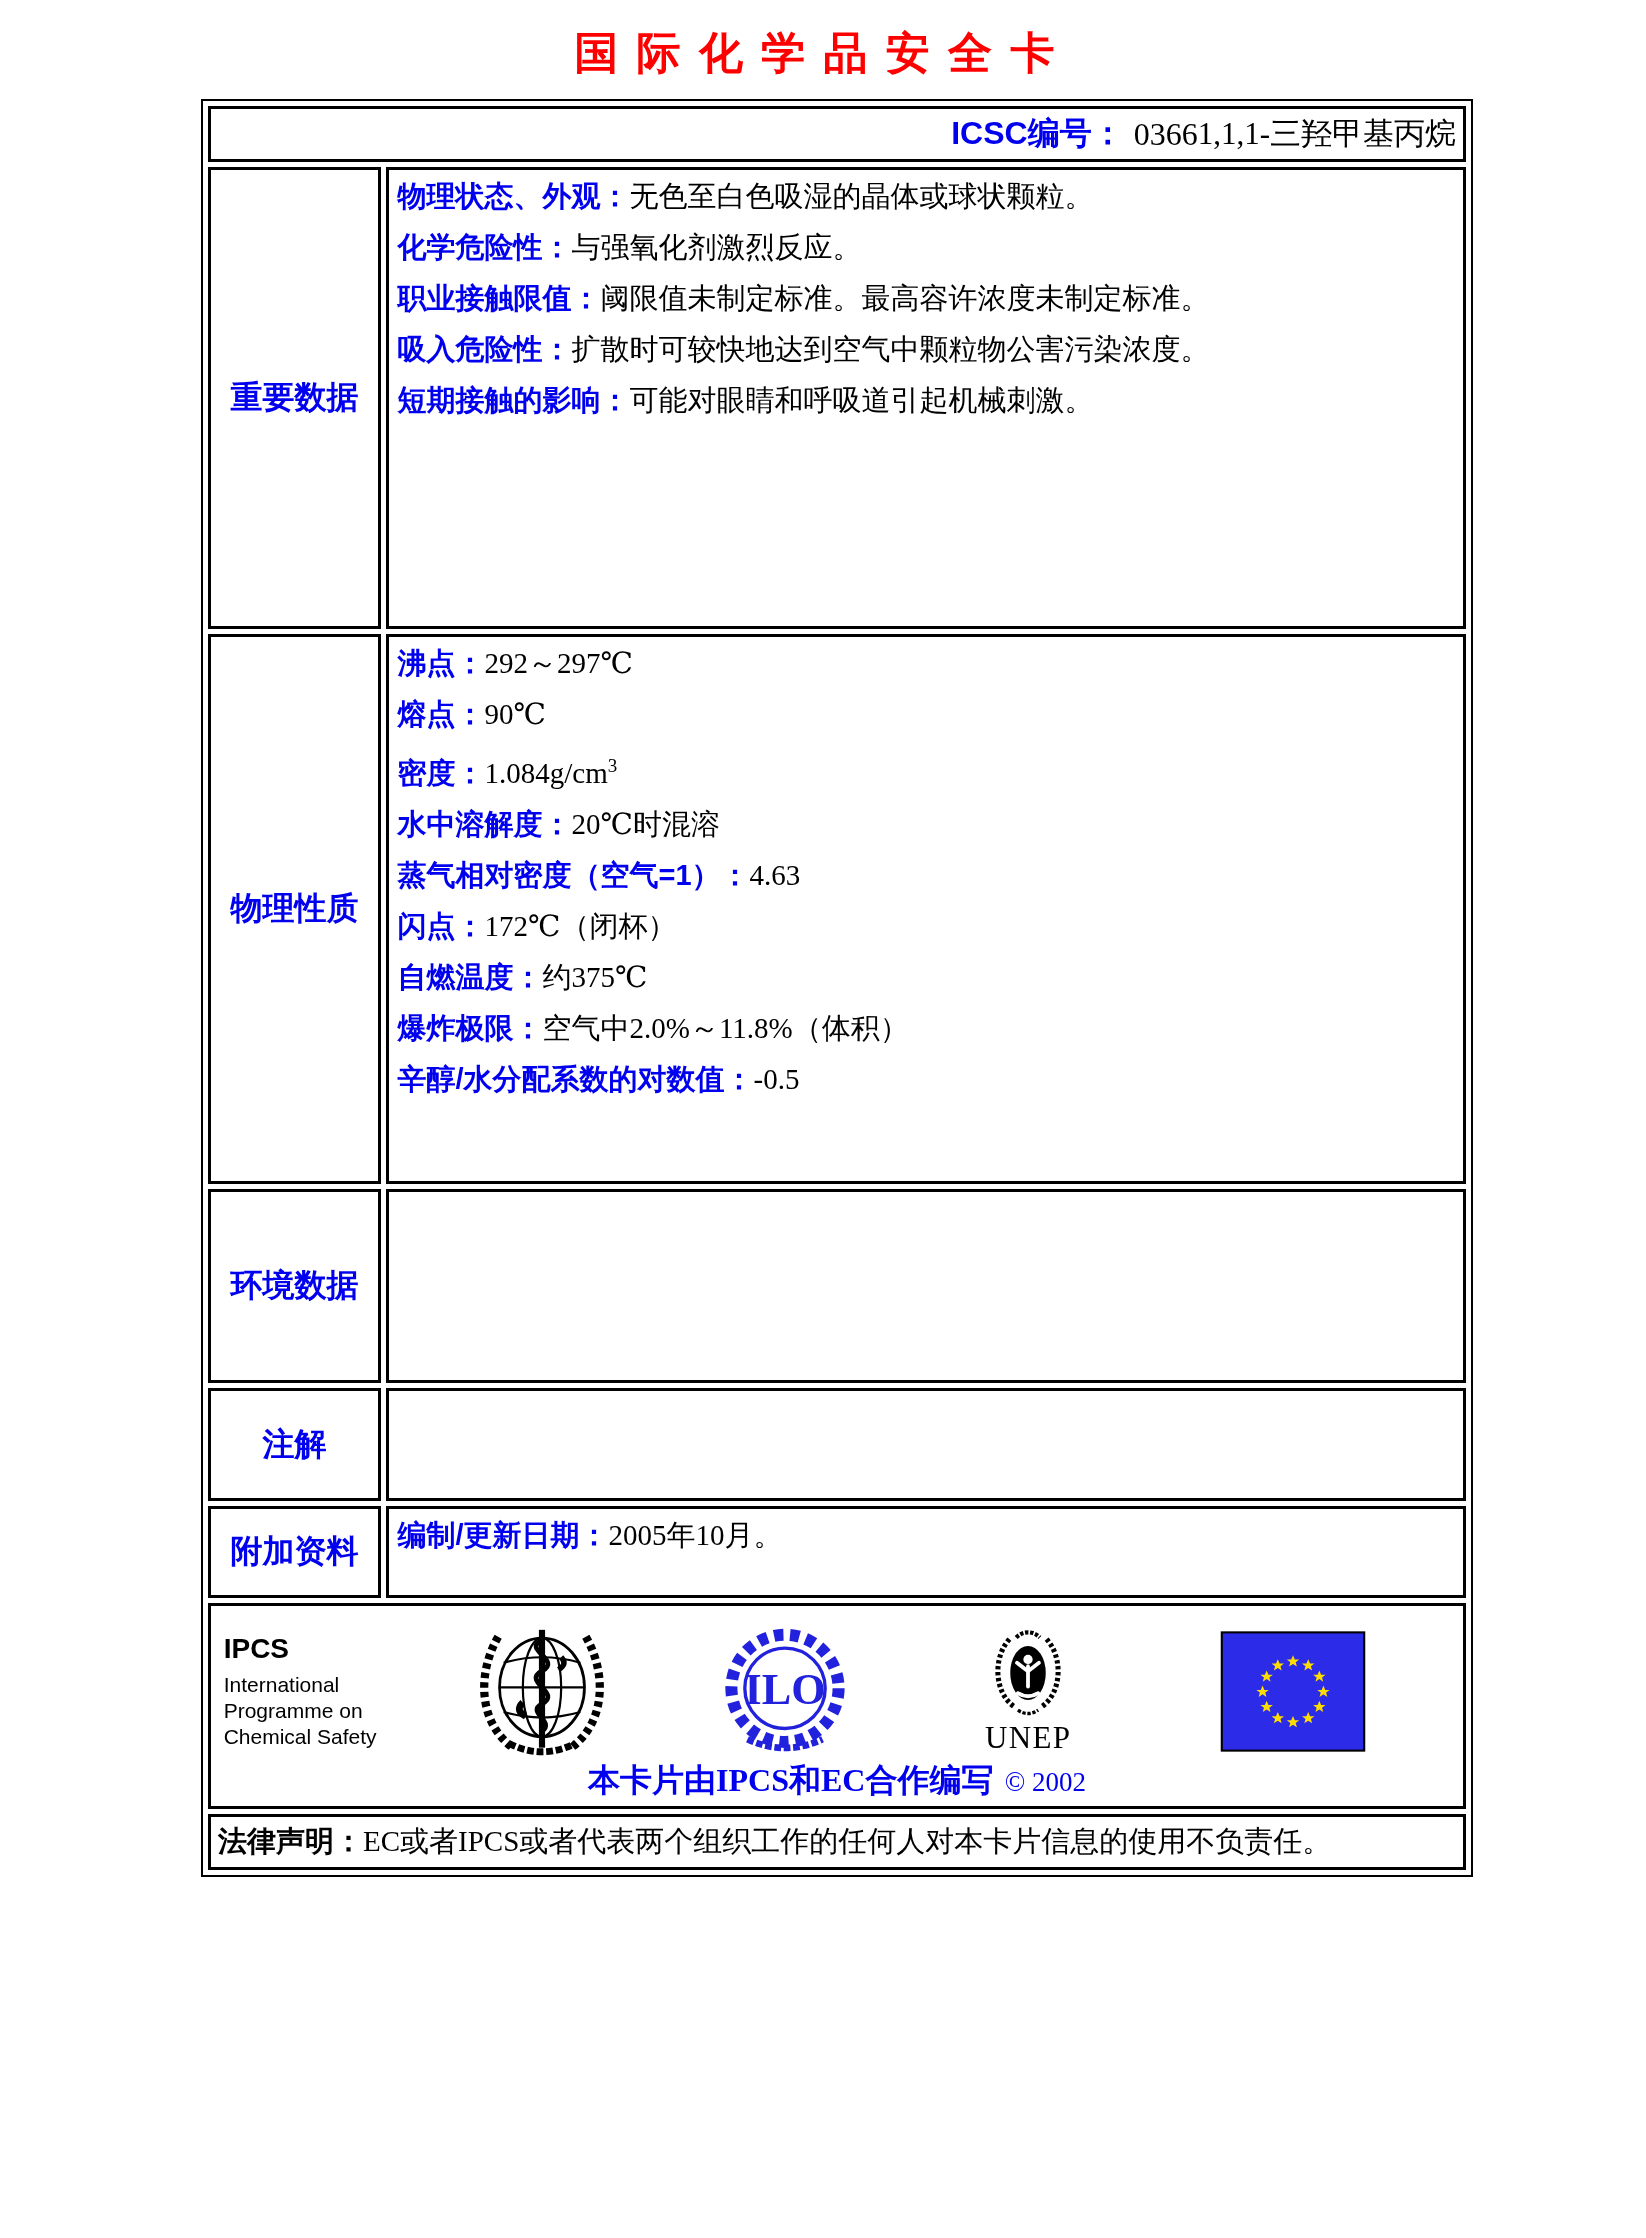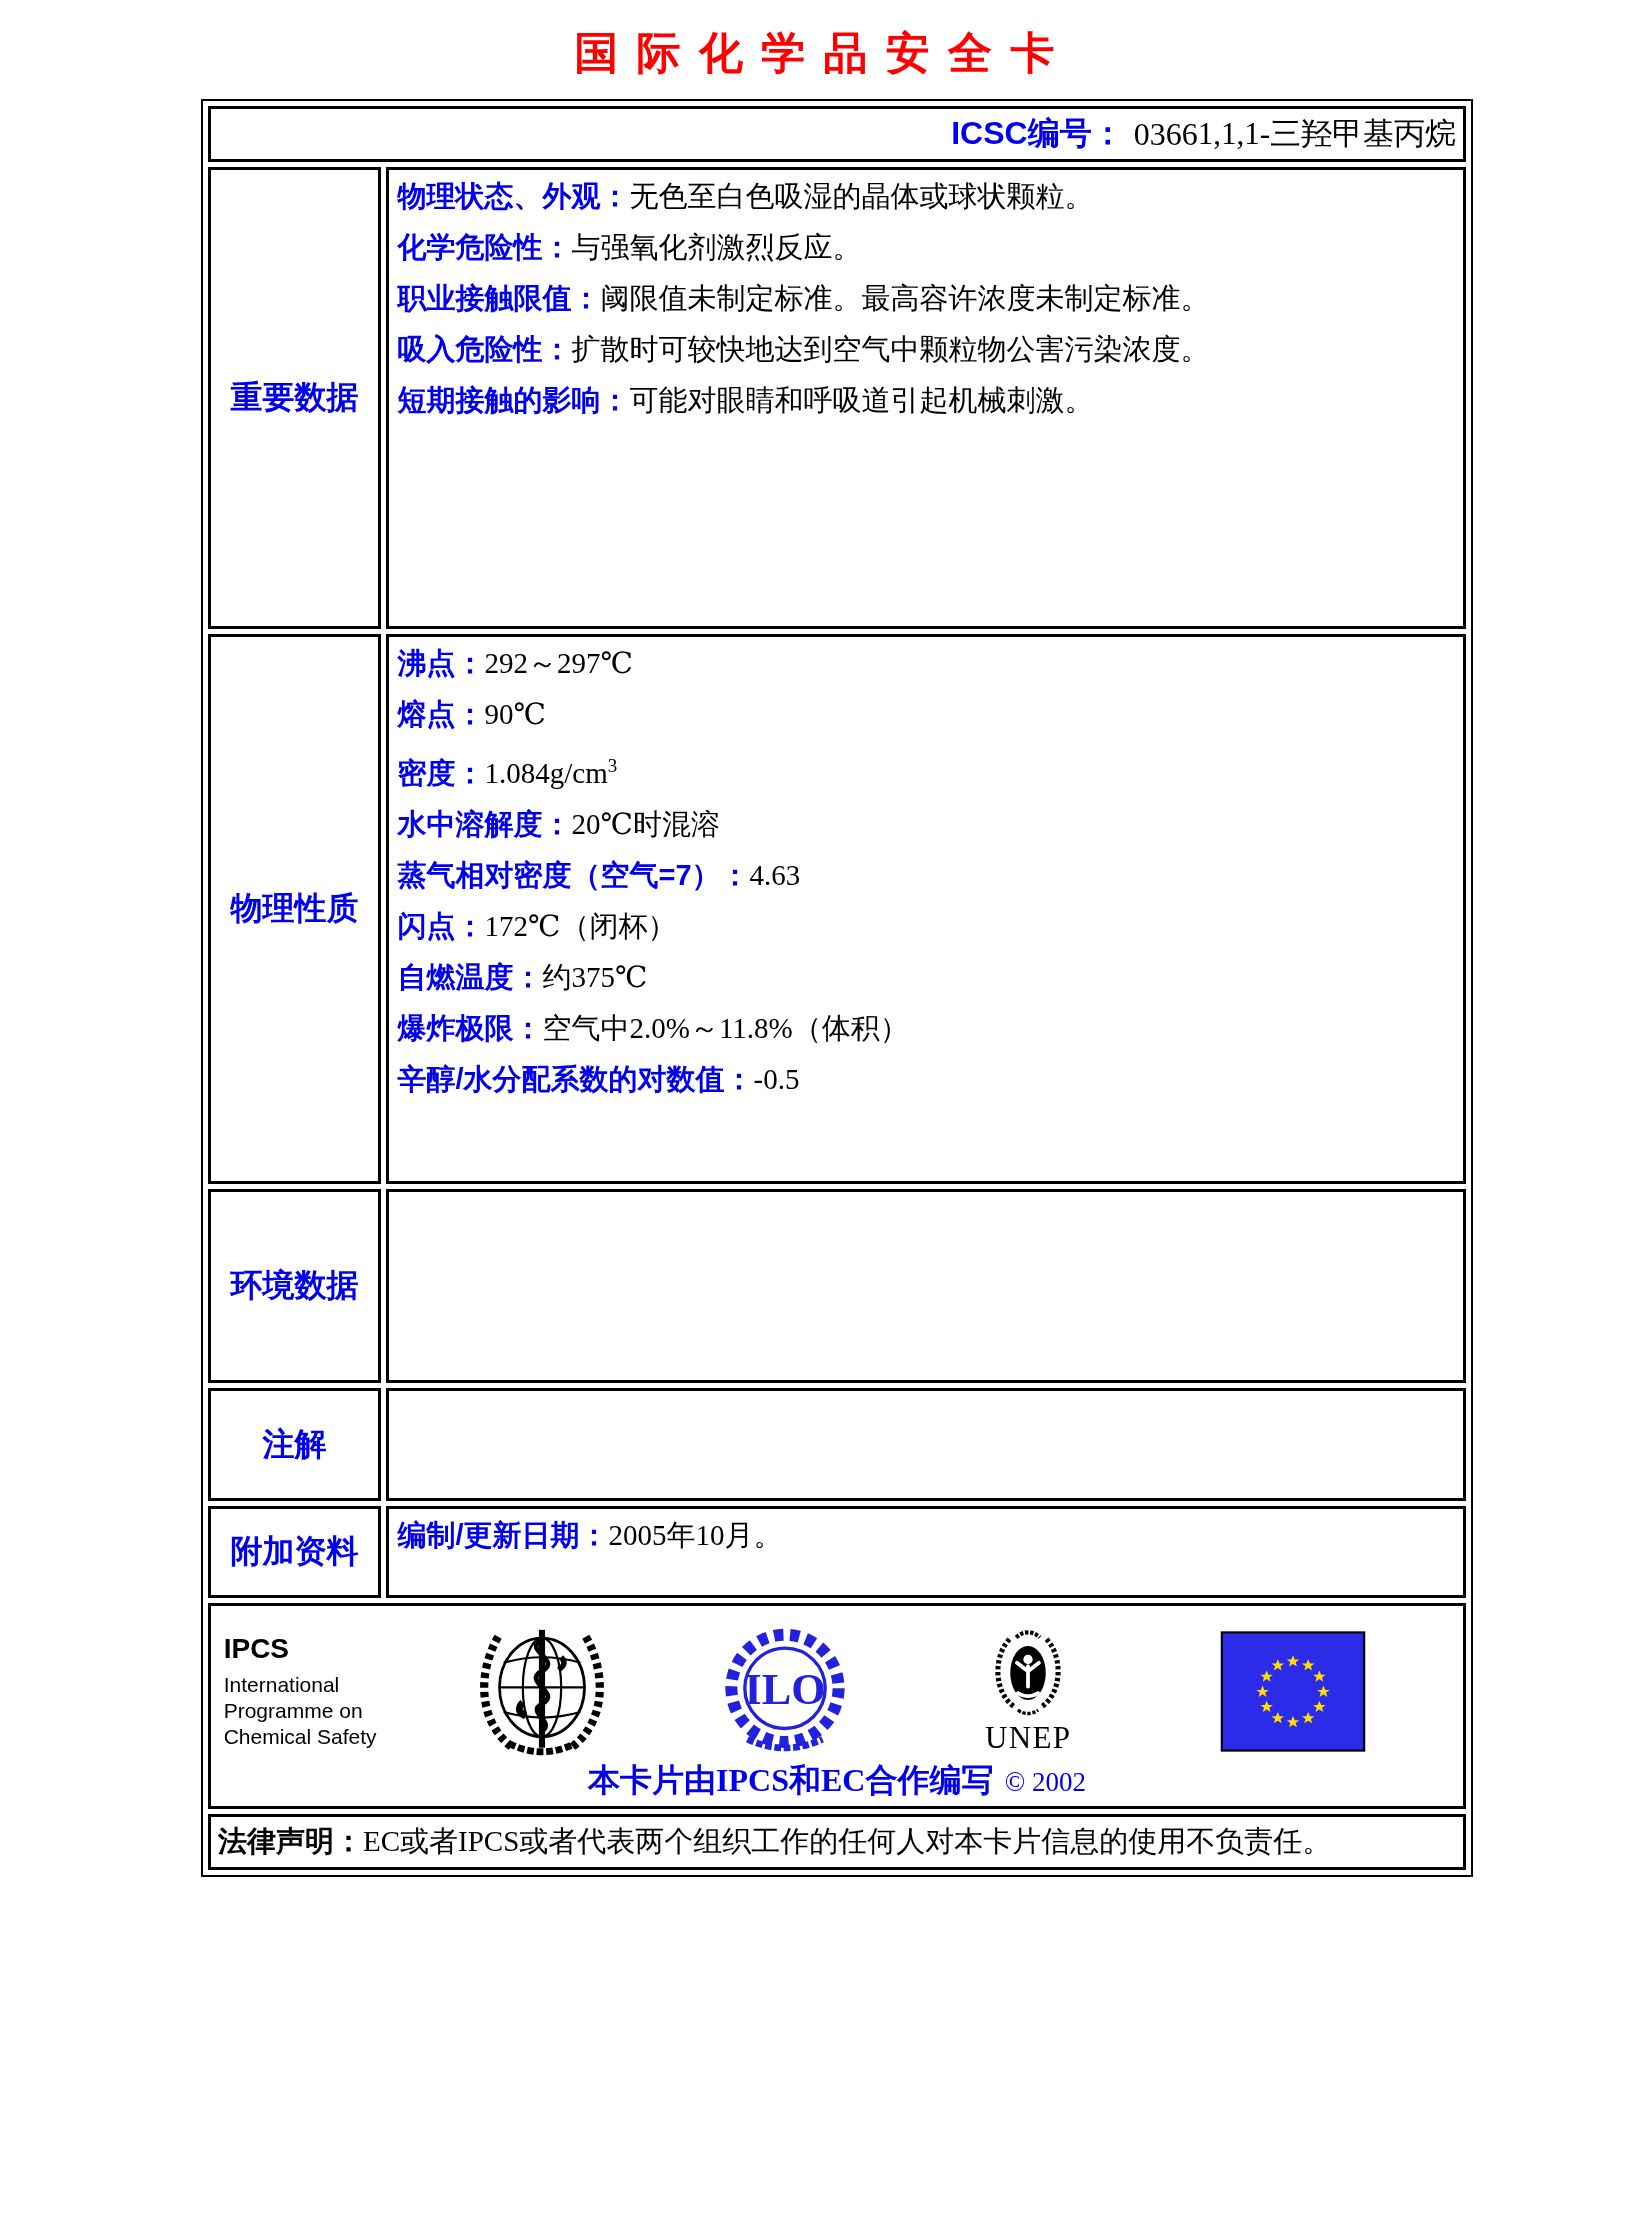--- a/index.html
+++ b/index.html
@@ -153,21 +153,21 @@
 
   <div class="line">
     <span class="key">密度：</span><span class="val">1.084g/cm</span><sup class="sup">3</sup>
   </div>
 
   <div class="line">
     <span class="key">水中溶解度：</span><span class="val">20℃时混溶</span>
   </div>
 
   <div class="line">
-    <span class="key">蒸气相对密度（空气=7）：</span><span class="val">4.63</span>
+    <span class="key">蒸气相对密度（空气=1）：</span><span class="val">4.63</span>
   </div>
 
   <div class="line">
     <span class="key">闪点：</span><span class="val">172℃（闭杯）</span>
   </div>
 
   <div class="line">
     <span class="key">自燃温度：</span><span class="val">约375℃</span>
   </div>
 

